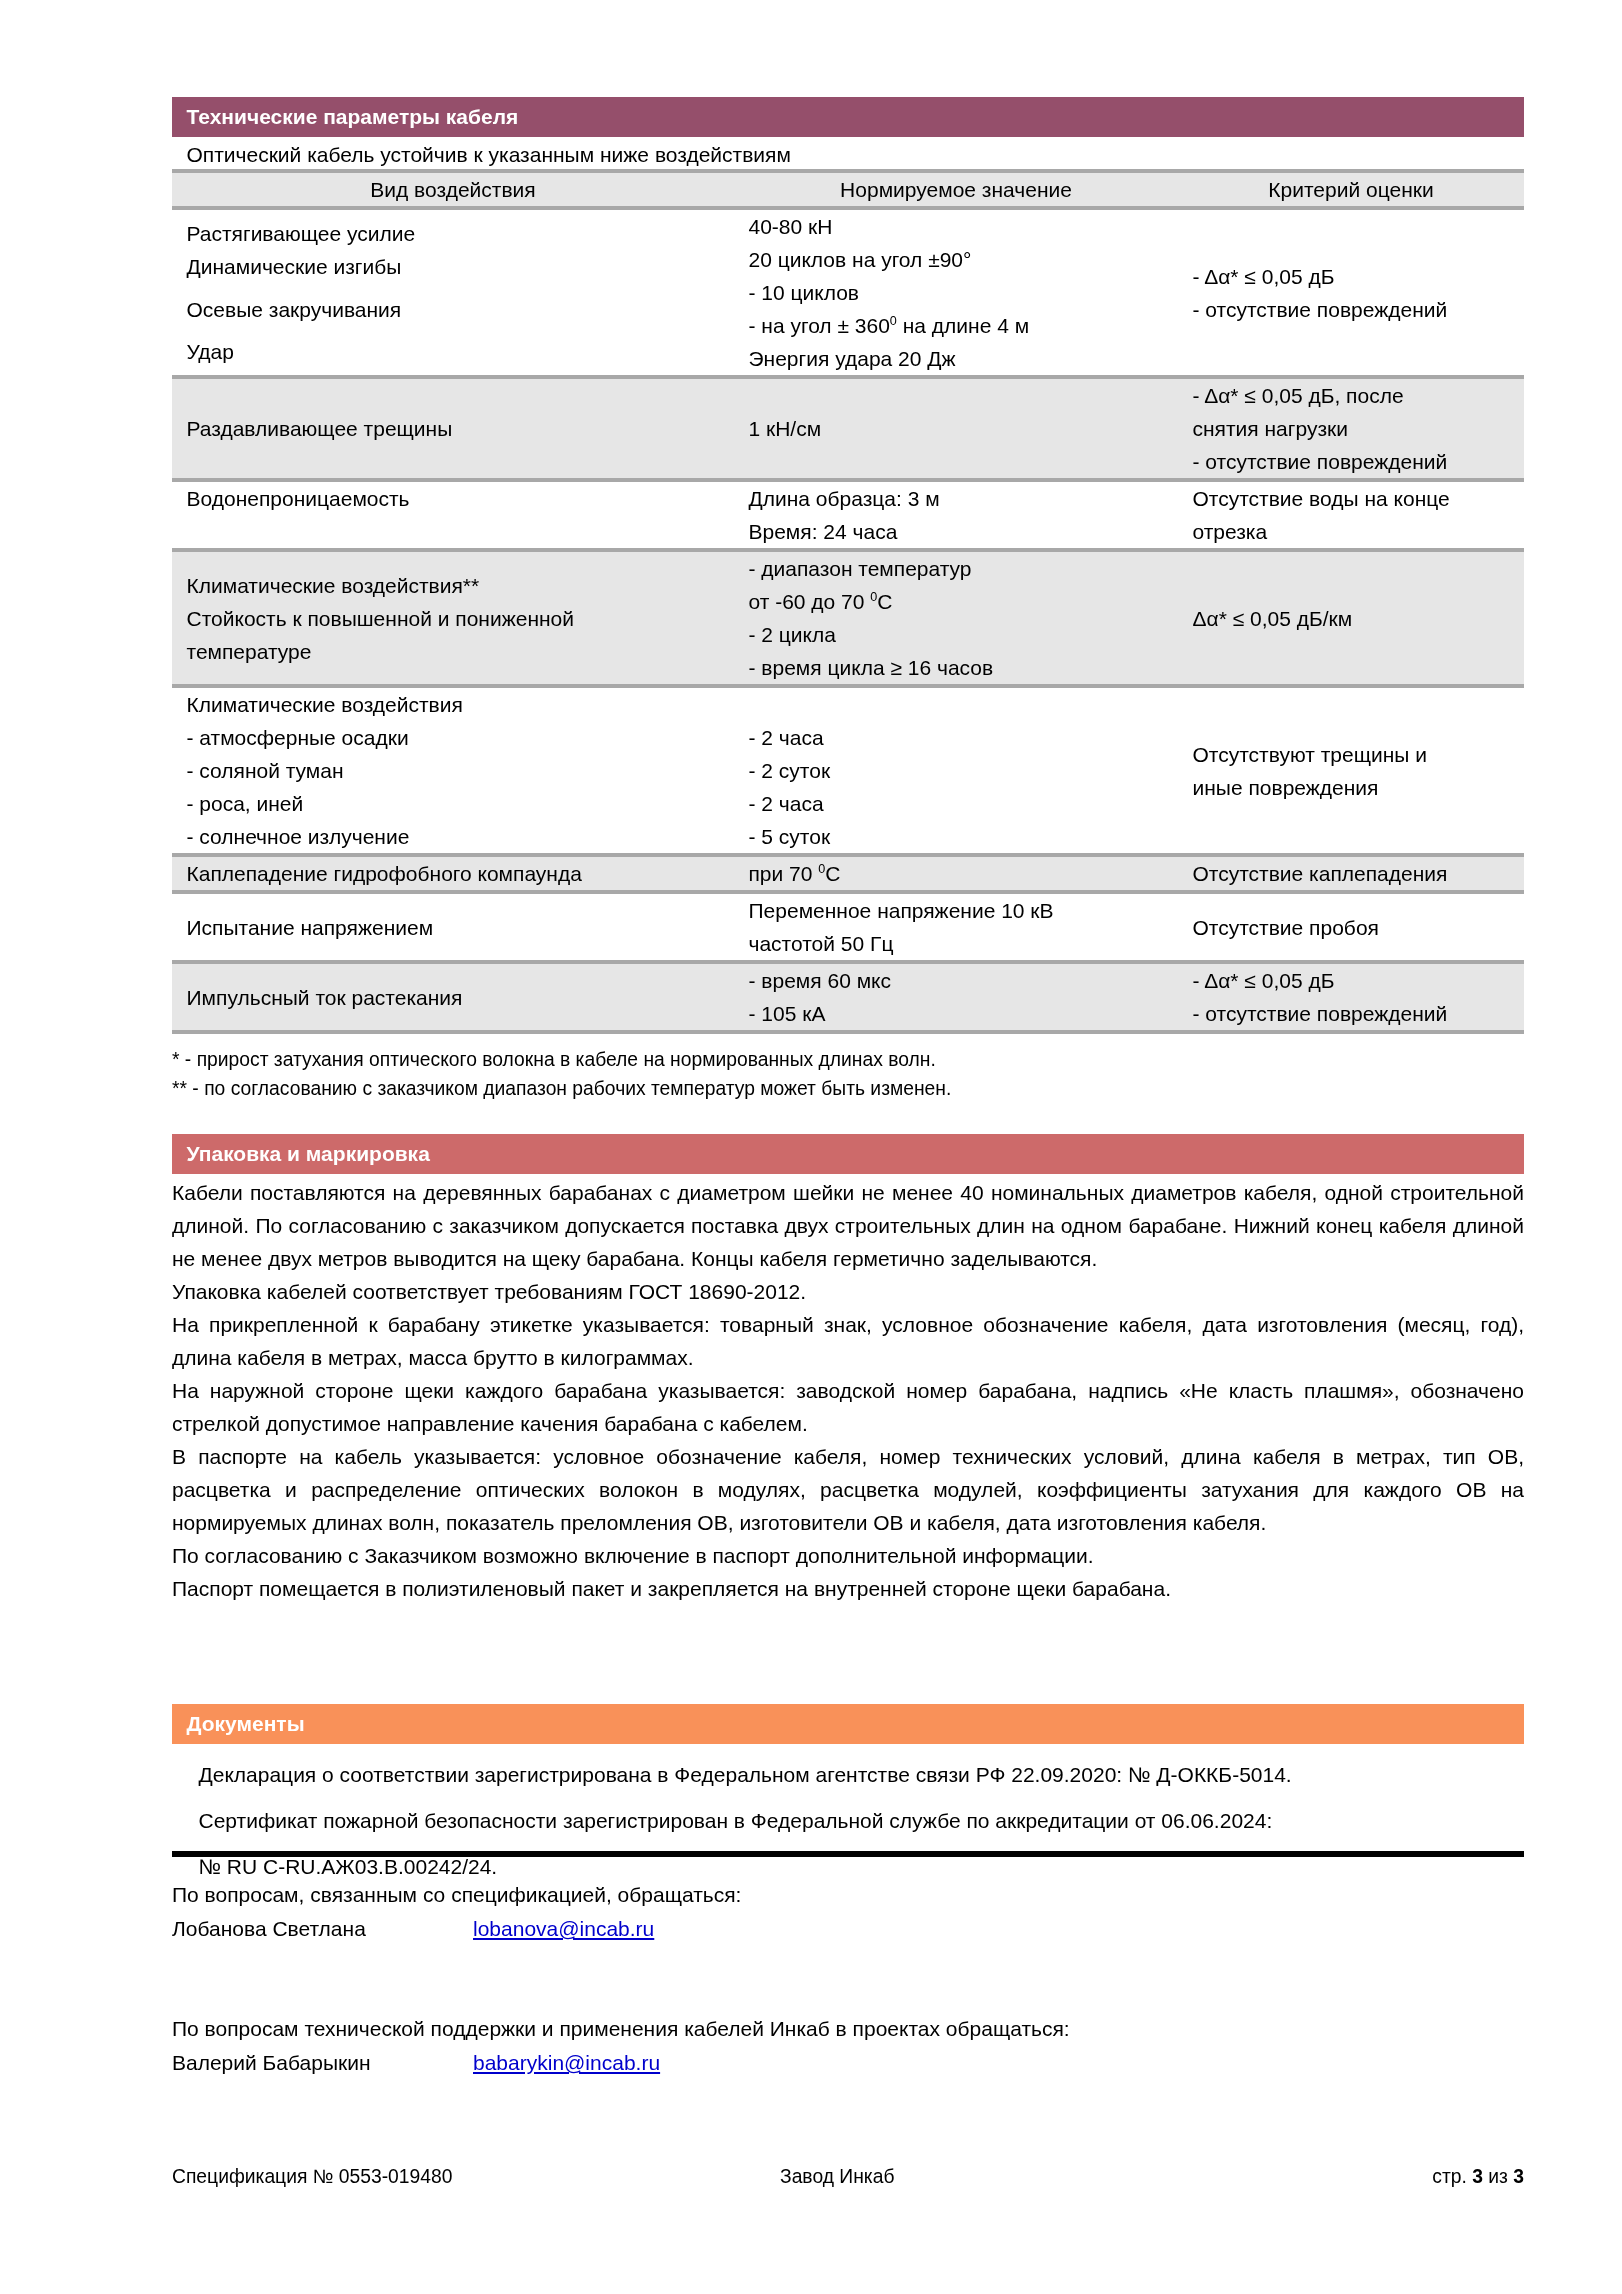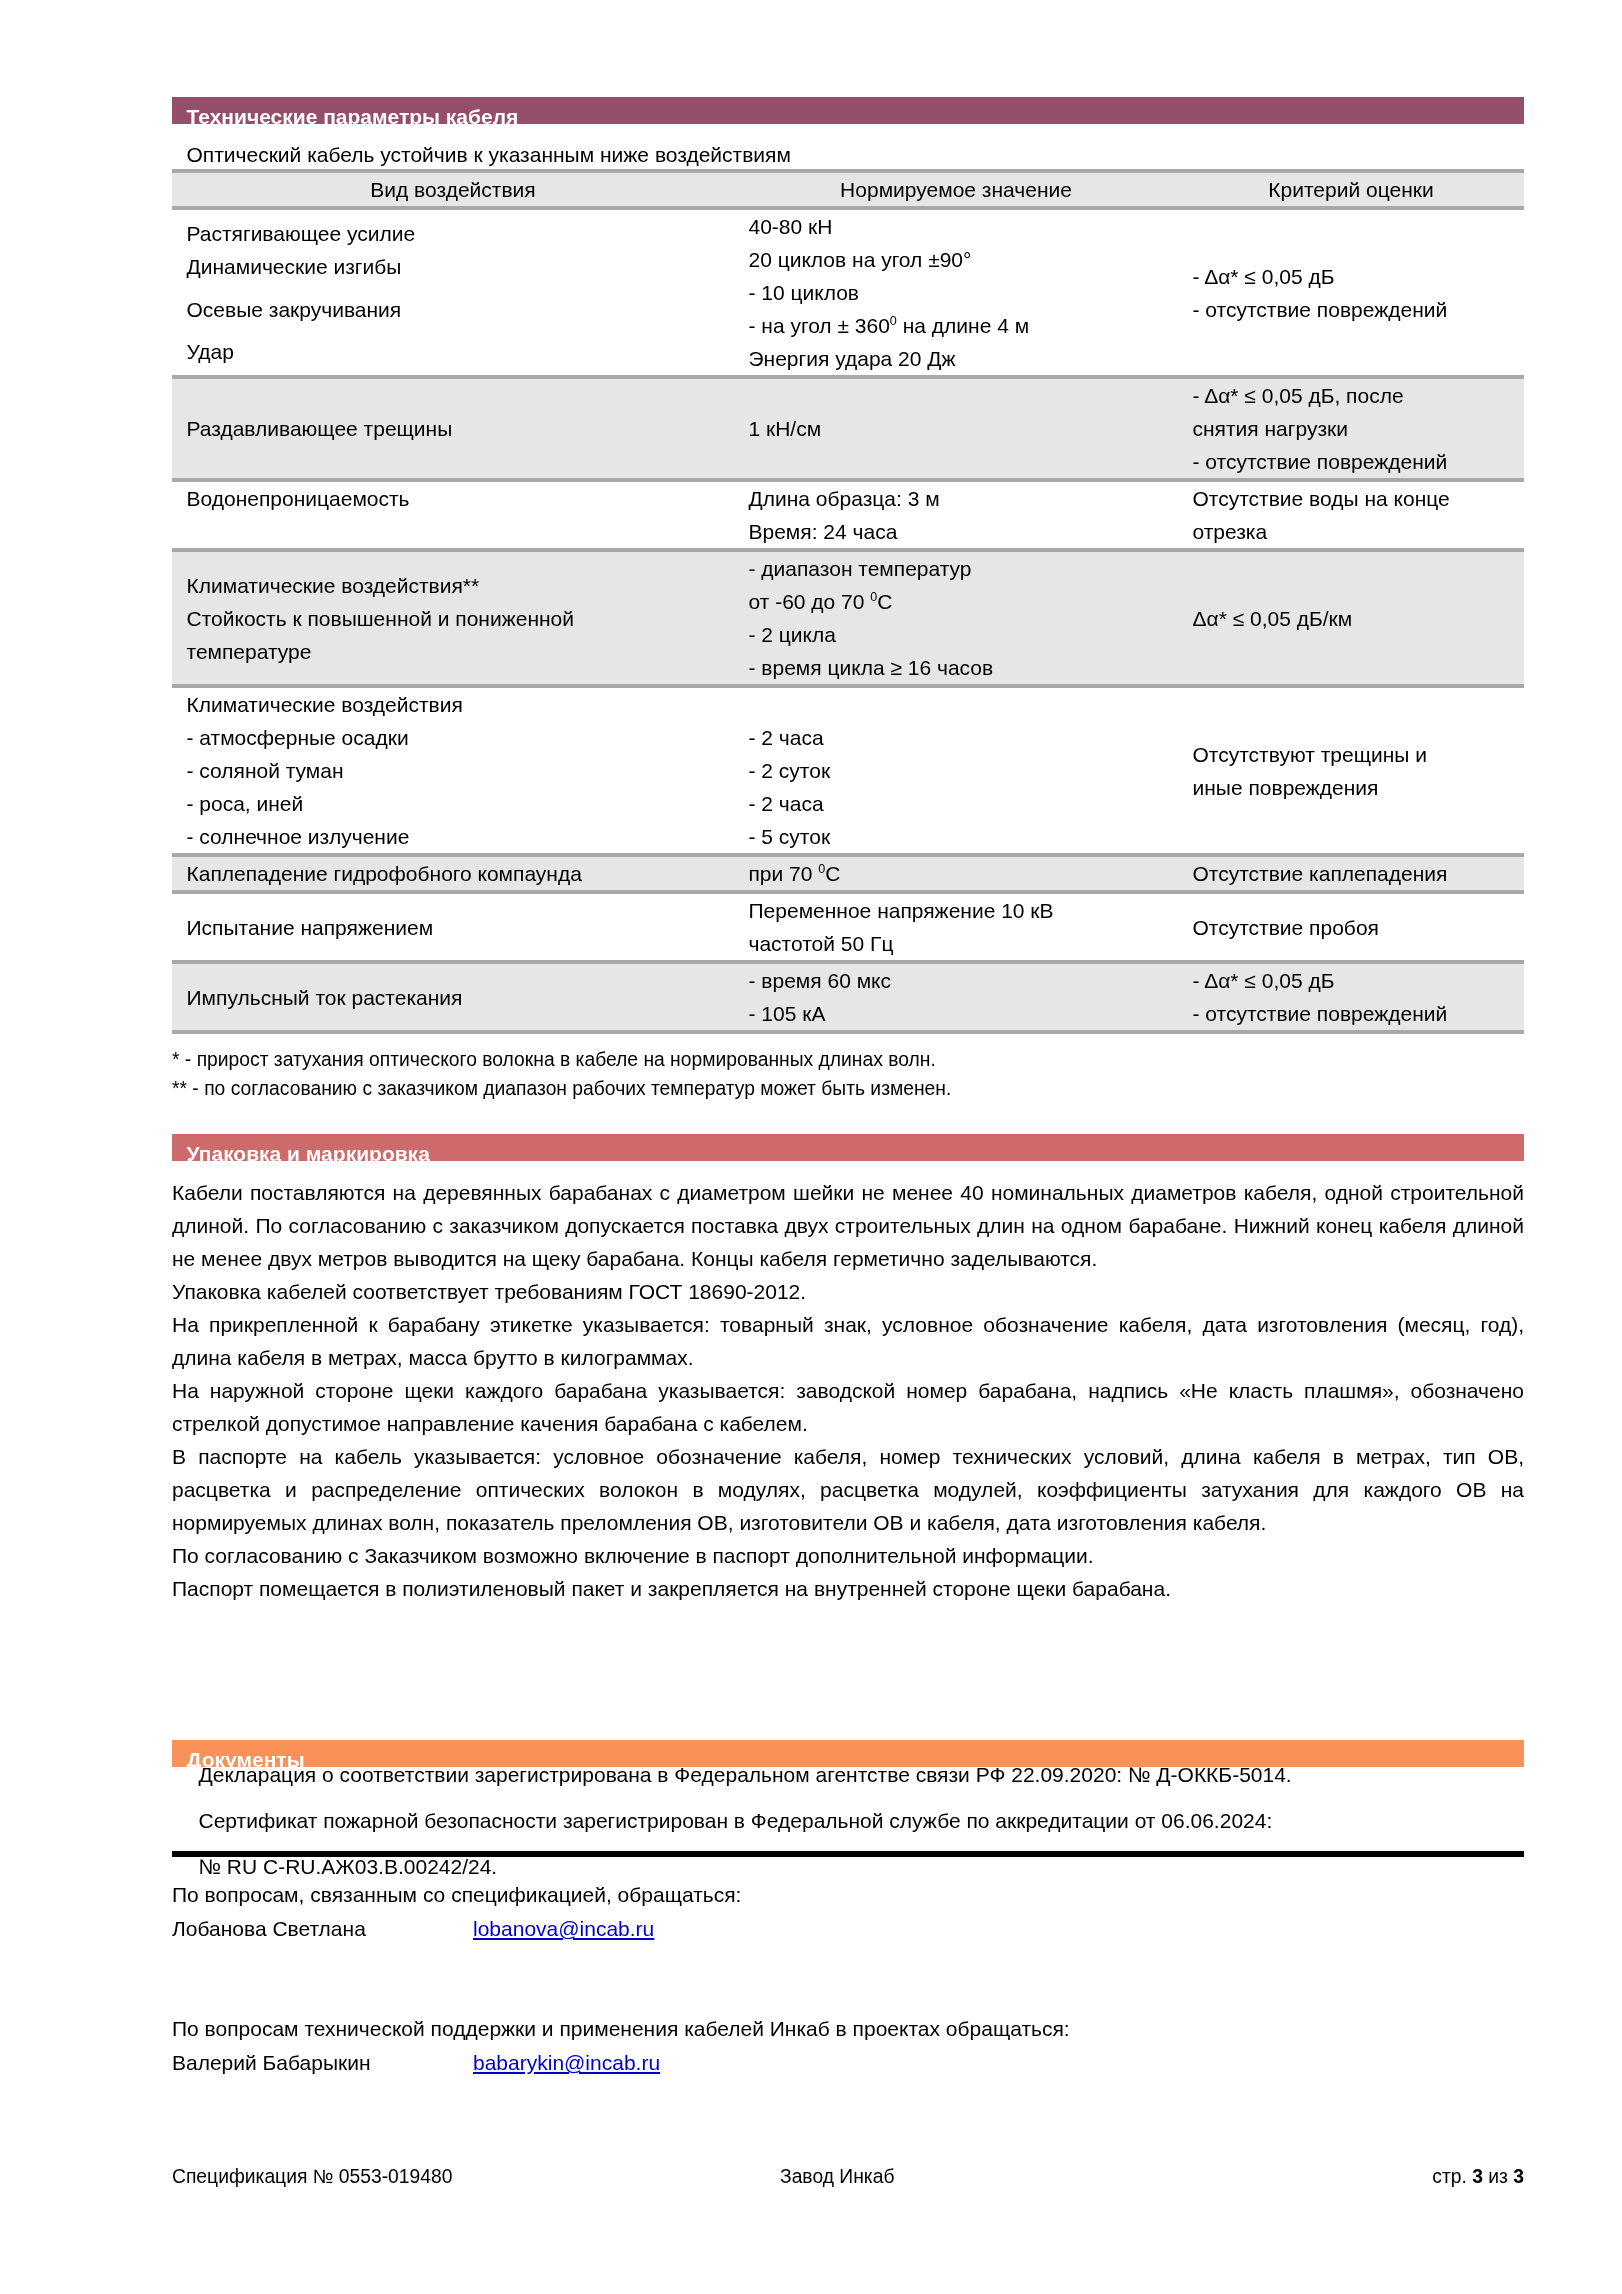--- a/index.html
+++ b/index.html
@@ -1,21 +1,21 @@
 <!DOCTYPE html>
 <html><head>
 <meta charset="utf-8">
 <style>
   html, body { margin:0; padding:0; background:#ffffff; }
   body { width:1622px; height:2294px; position:relative; font-family:"Liberation Sans", sans-serif; color:#000; overflow:hidden; }
   .page { position:absolute; left:172px; top:0; width:1352px; }
-  .sec-bar { position:absolute; left:0; width:1352px; height:27px; color:#fff; font-weight:bold; font-size:21px; line-height:39px; padding-left:14.5px; box-sizing:border-box; }
+  .sec-bar { position:absolute; left:0; width:1352px; height:40px; color:#fff; font-weight:bold; font-size:21px; line-height:39px; padding-left:14.5px; box-sizing:border-box; }
   .bar-tech { background:#954f6b; top:97px; }
   .bar-pack { background:#cd6a6a; top:1134px; }
-  .bar-docs { background:#f99159; top:1704px;margin-top:36px; }
+  .bar-docs { background:#f99159; top:1704px; }
   .intro { position:absolute; left:14.5px; top:140px; font-size:21px; line-height:29px; }
   table.spec { position:absolute; left:0; top:169px; width:1352px; border-collapse:collapse; font-size:21px; }
   table.spec td, table.spec th { padding:0 14.5px; vertical-align:middle; line-height:33px; font-weight:normal; }
   table.spec tr { border-top:4.8px solid #a8a8a8; }
   table.spec tr:last-child { border-bottom:4.8px solid #a8a8a8; }
   table.spec thead tr { background:#e6e6e6; height:37px; }
   table.spec thead th { text-align:center; border-bottom:4.8px solid #a8a8a8; }
   table.spec tr.shade { background:#e6e6e6; }
   table.spec col.c1 { width:562px; }
   table.spec col.c2 { width:444px; }

